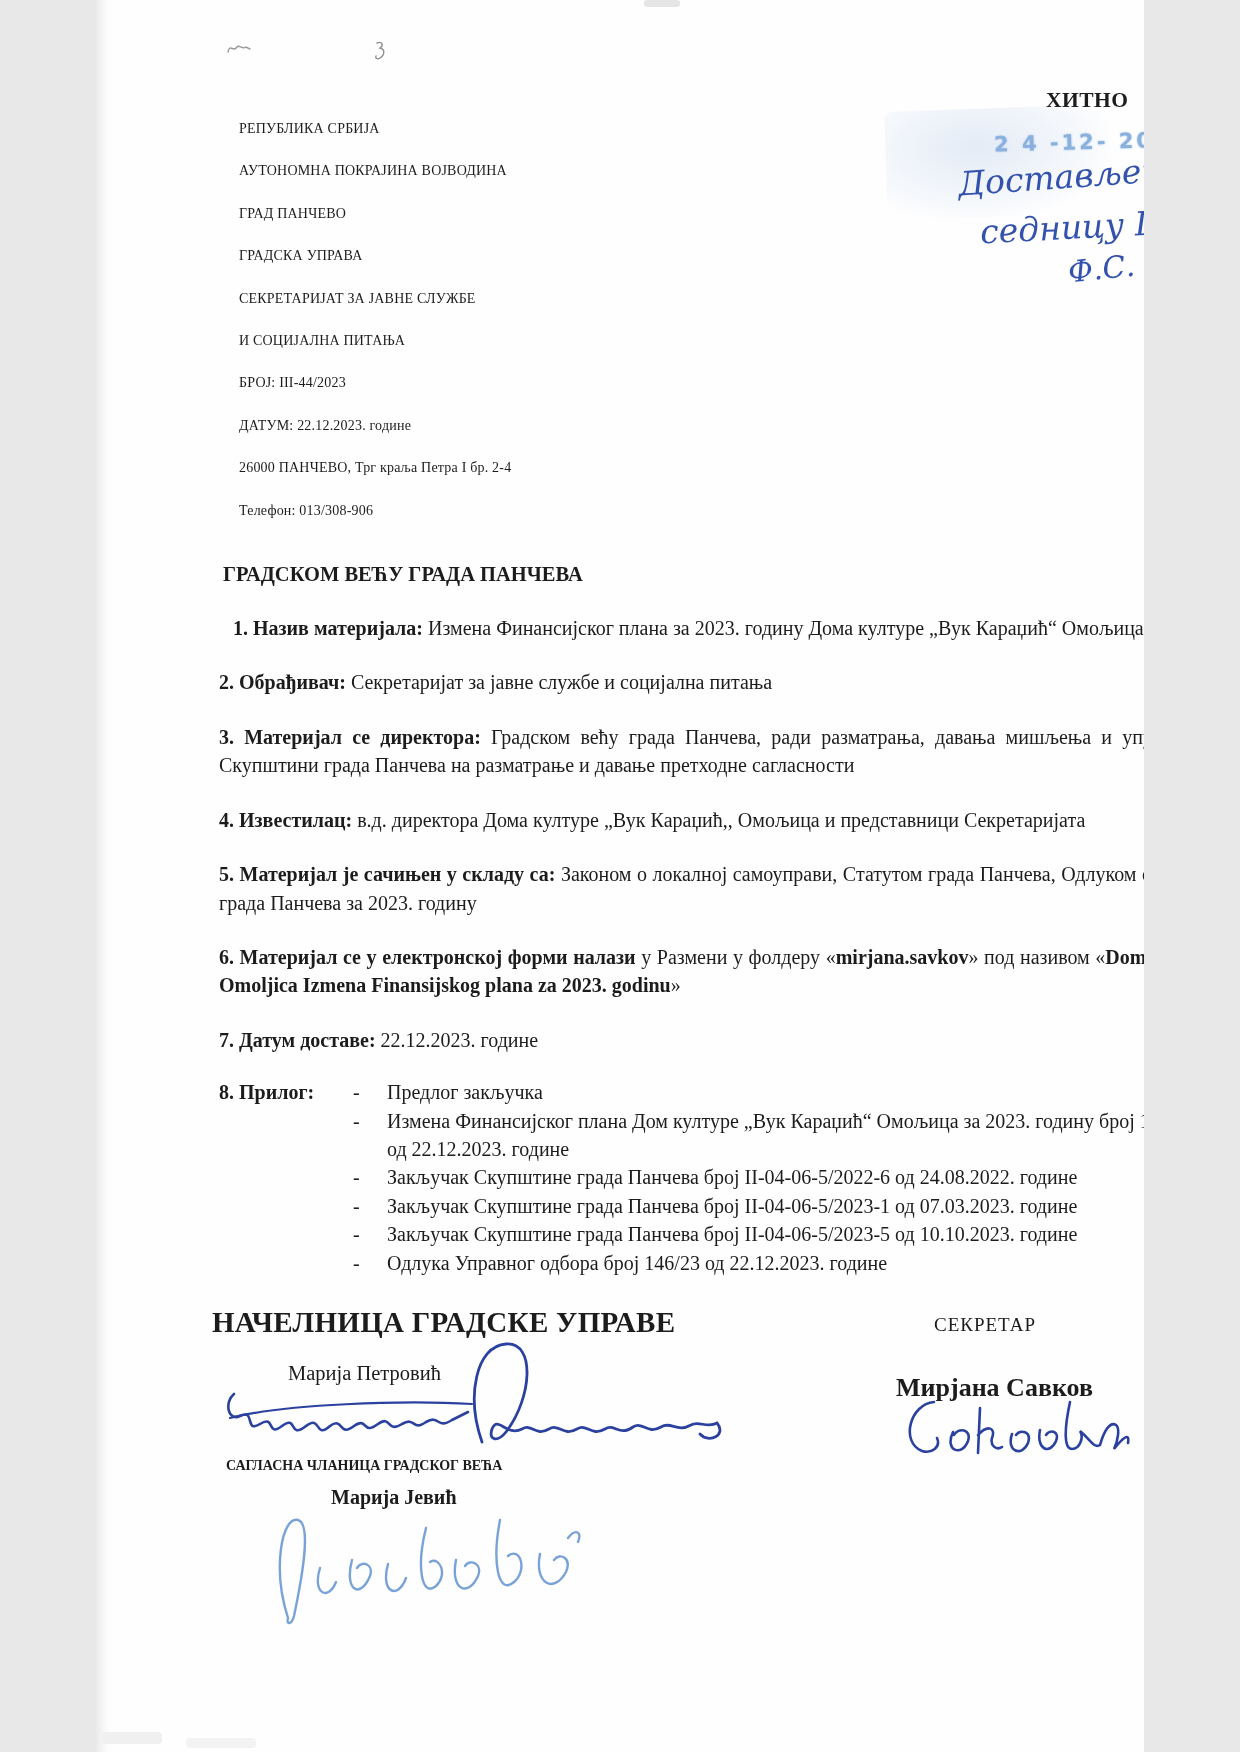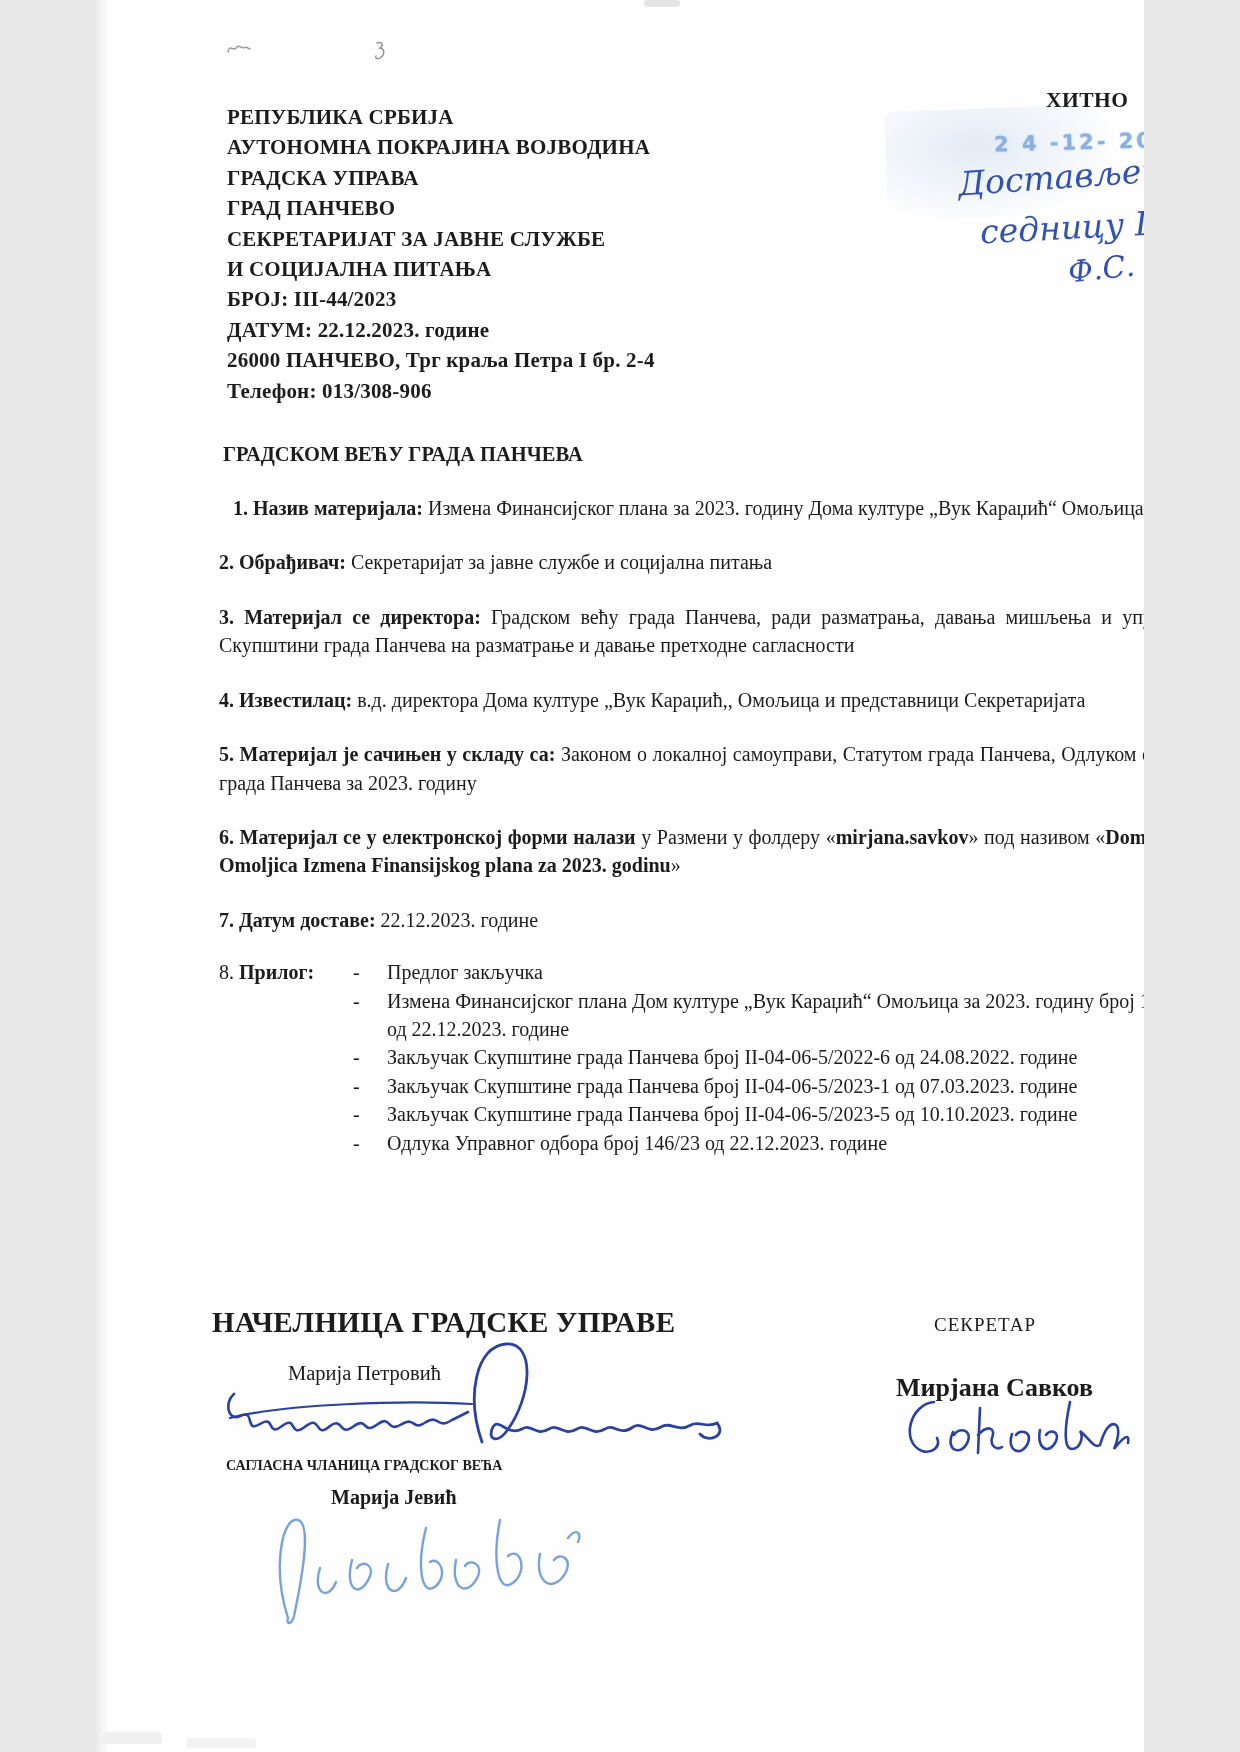--- a/index.html
+++ b/index.html
@@ -14,37 +14,37 @@
   }
   .page::before{ 
     content:"";position:absolute;left:0;top:0;bottom:0;width:14px;
     background:linear-gradient(90deg,#d9d9d9 0%,#f2f2f2 55%,#fefefe 100%);
     opacity:.55;pointer-events:none;
   }
   .content{
     position:absolute;left:127px;top:100px;width:992px;
   }
   .letterhead p{
-    margin:4px;font-weight:bold;font-size:21px;line-height:26.4px;
+    margin:16px;font-weight:normal;font-size:14px;line-height:26.4px;
     letter-spacing:.2px;
   }
   .recipient{
     margin:36px 0 0 0;font-weight:bold;font-size:20.5px;line-height:28px;
   }
   .item{
     margin:26px 0 0 -4px;font-size:20px;line-height:28.4px;
     text-align:justify;
   }
   .item b{font-weight:bold;}
   .item .num{font-weight:bold;}
   .item-first{
     margin-left:10px;padding-left:28px;text-indent:-28px;
   }
   .attach-block{margin:24px 0 0 -4px;font-size:20px;line-height:28.4px;display:flex;}
-  .attach-label{font-weight:normal;min-width:134px;flex:0 0 134px;}
+  .attach-label{font-weight:bold;min-width:134px;flex:0 0 134px;}
   .attach-list{flex:1;}
   .attach-row{display:flex;}
   .attach-dash{flex:0 0 34px;}
   .attach-text{flex:1;}
   
   .urgent{
     position:absolute;left:950px;top:88px;
     font-weight:bold;font-size:21.5px;letter-spacing:.5px;
   }
   .stamp-smudge{
@@ -132,22 +132,22 @@
   <div class="stamp-date">2 4 -12- 2023</div>
   <div class="hw hw1">Достављено за</div>
   <div class="hw hw2">седницу ГВ у 15,10 ч</div>
   <div class="hw hw3">Ф.С.</div>
 
   <div class="content">
 
     <div class="letterhead">
       <p>РЕПУБЛИКА СРБИЈА</p>
       <p>АУТОНОМНА ПОКРАЈИНА ВОЈВОДИНА</p>
+      <p>ГРАД ПАНЧЕВО</p>
       <p>ГРАДСКА  УПРАВА</p>
-      <p>ГРАД ПАНЧЕВО</p>
       <p>СЕКРЕТАРИЈАТ ЗА ЈАВНЕ СЛУЖБЕ</p>
       <p>И СОЦИЈАЛНА ПИТАЊА</p>
       <p>БРОЈ: III-44/2023</p>
       <p>ДАТУМ: 22.12.2023. године</p>
       <p>26000 ПАНЧЕВО, Трг краља Петра I бр. 2-4</p>
       <p>Телефон: 013/308-906</p>
     </div>
 
     <p class="recipient">ГРАДСКОМ ВЕЋУ ГРАДА ПАНЧЕВА</p>
 

